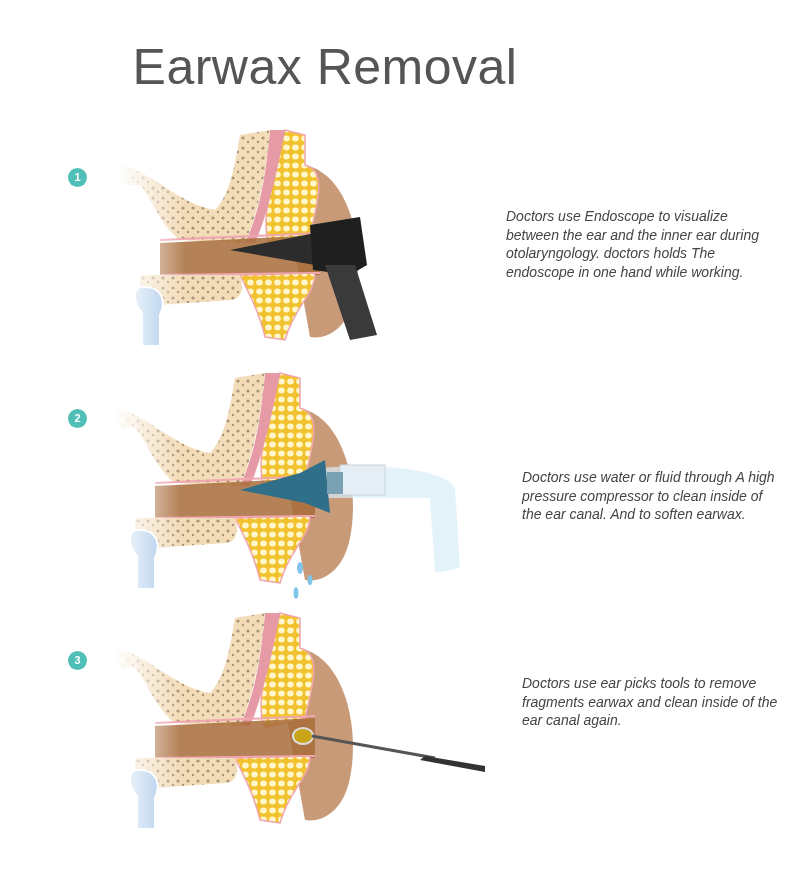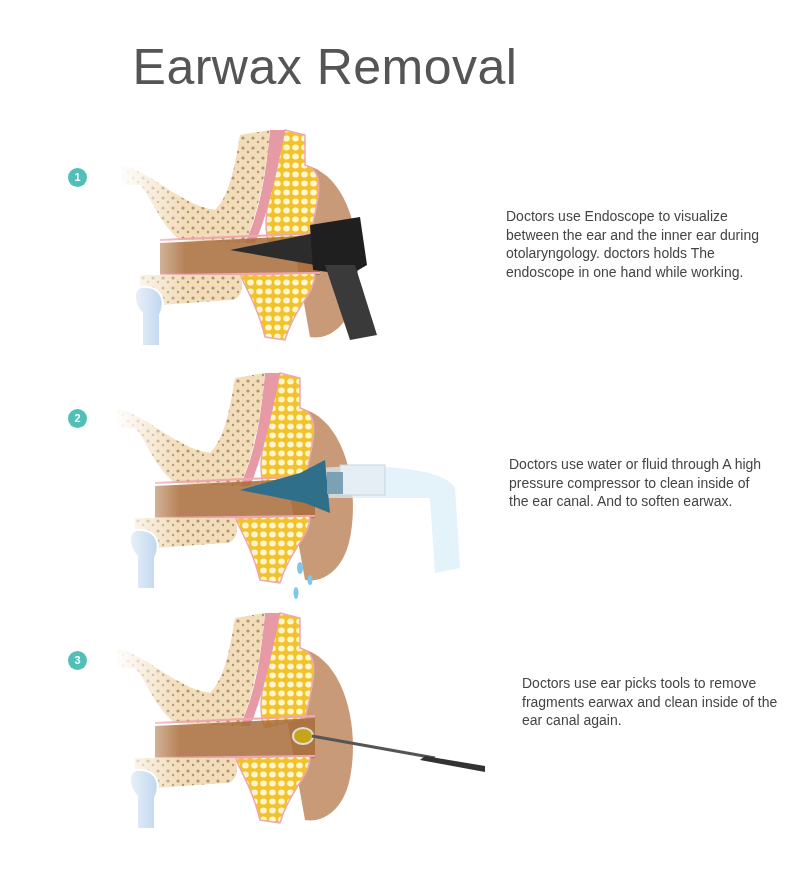--- a/index.html
+++ b/index.html
@@ -1,19 +1,19 @@
 <!DOCTYPE html>
 <html><head>
 <meta charset="utf-8">
 <style>
   html, body { margin:0; padding:0; background:#ffffff; }
   body { width:800px; height:884px; position:relative; overflow:hidden; font-family:"Liberation Sans", sans-serif; }
   .title { position:absolute; left:0; top:38px; width:650px; text-align:center; font-size:50px; color:#555555; letter-spacing:0.5px; }
   .badge { position:absolute; left:68px; width:19px; height:19px; border-radius:50%; background:#4fbfb7; color:#fff; font-size:11px; font-weight:bold; text-align:center; line-height:19px; }
-  .desc { position:absolute; left:506px; width:260px; font-size:14px; line-height:18.5px; color:#444444; }
+  .desc { position:absolute; left:506px; width:260px; font-size:14px; line-height:18.5px; color:#444444;font-style:italic; }
   .ill { position:absolute; left:115px; }
 </style>
 </head>
 <body>
 
 <svg width="0" height="0" style="position:absolute">
   <defs>
     <linearGradient id="fadeL" x1="0" x2="1">
       <stop offset="0" stop-color="#fff" stop-opacity="1"></stop>
       <stop offset="0.25" stop-color="#fff" stop-opacity="0"></stop>
@@ -79,21 +79,21 @@
         <path d="M125 122 L185 105 L210 92 L215 145 L190 135 Z" fill="#2f6f8a"></path>
         <rect x="212" y="104" width="16" height="22" fill="#7aa2b4"></rect>
       </g>
       <g fill="#7fc6ea">
         <ellipse cx="185" cy="200" rx="3" ry="6"></ellipse>
         <ellipse cx="195" cy="212" rx="2.5" ry="5"></ellipse>
         <ellipse cx="181" cy="225" rx="2.5" ry="6"></ellipse>
       </g>
     </svg>
   </div>
-  <p class="desc" style="top:452px; margin:3px">Doctors use water or fluid through A high pressure compressor to clean inside of the ear canal. And to soften earwax.</p>
+  <p class="desc" style="top:452px; margin:16px">Doctors use water or fluid through A high pressure compressor to clean inside of the ear canal. And to soften earwax.</p>
 </section>
 
 <section>
   <div class="badge" style="top:651px">3</div>
   <div class="ill" style="top:608px">
     <svg width="380" height="230" viewBox="0 0 380 230">
       <use href="#ear" width="260" height="220"></use>
       <g>
         <ellipse cx="188" cy="128" rx="10" ry="8" fill="#c8a418" stroke="#ddd" stroke-width="2"></ellipse>
         <path d="M197 128 L320 150" stroke="#555" stroke-width="3"></path>

